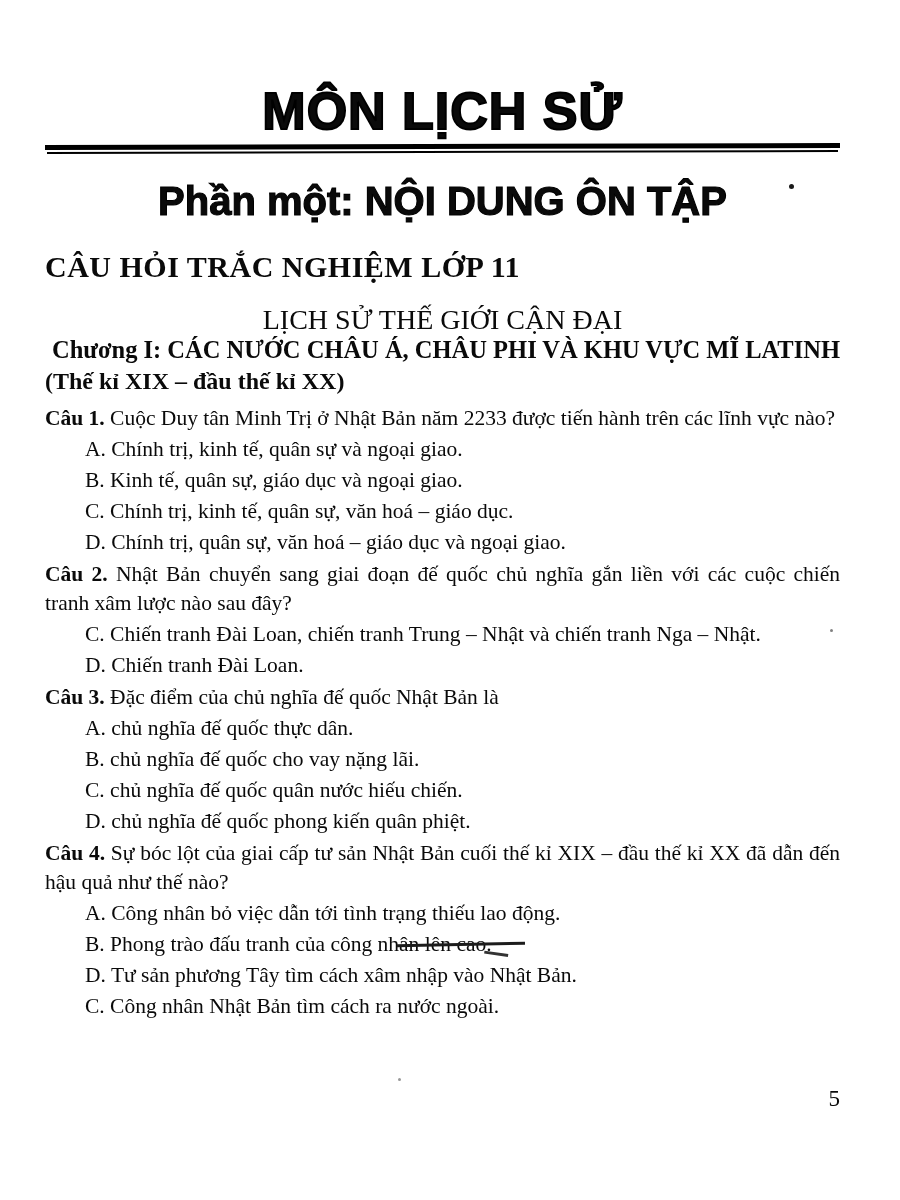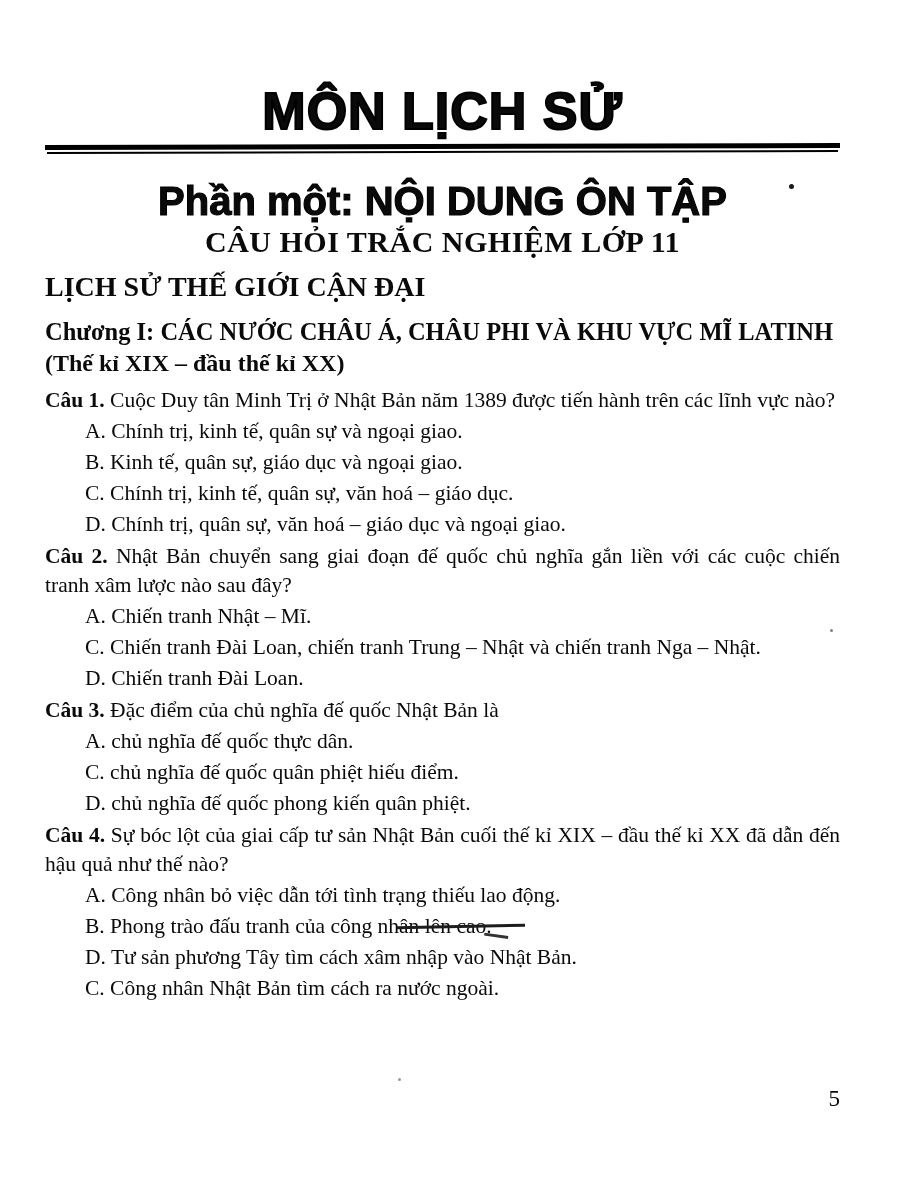--- a/index.html
+++ b/index.html
@@ -45,37 +45,36 @@
   .h-part {
     margin-top: 30px;
     text-align: center;
     font-family: "Liberation Sans", "DejaVu Sans", sans-serif;
     font-size: 40px;
     font-weight: bold;
     -webkit-text-stroke: 1.1px #000;
   }
 
   .h-quiz {
-    margin-top: 1px;
-    text-align: center;
+    margin-top: 26px;
+    text-align: left;
     font-size: 30px;
     font-weight: bold;
     letter-spacing: 0.5px;
   }
 
   .h-section {
-    margin-top: 12px;
-    text-align: left;
+    margin-top: 20px;
+    text-align: center;
     font-size: 28px;
-    font-weight: bold;
+    font-weight: normal;
   }
 
   .h-chapter {
-    margin-top: 15px;
-    text-align: left;
+    text-align: right;
     font-size: 24.5px;
     font-weight: bold;
     white-space: nowrap;
   }
 
   .h-chapter-sub {
     margin-top: 4px;
     text-align: left;
     font-size: 24px;
     font-weight: bold;
@@ -146,34 +145,34 @@
   <div class="title-rule"></div>
 
   <div class="h-part">Phần một: NỘI DUNG ÔN TẬP</div>
   <div class="h-quiz">CÂU HỎI TRẮC NGHIỆM LỚP 11</div>
   <div class="h-section">LỊCH SỬ THẾ GIỚI CẬN ĐẠI</div>
   <div class="h-chapter">Chương I: CÁC NƯỚC CHÂU Á, CHÂU PHI VÀ KHU VỰC MĨ LATINH</div>
   <div class="h-chapter-sub">(Thế kỉ XIX – đầu thế kỉ XX)</div>
 
   <div class="questions">
 
-    <p class="q-stem"><span class="q-label">Câu 1.</span> <span>Cuộc Duy tân Minh Trị ở Nhật Bản năm 1389 được tiến hành trên các lĩnh vực nào?</span></p>
+    <p class="q-stem"><span class="q-label">Câu 1.</span> <span>Cuộc Duy tân Minh Trị ở Nhật Bản năm 2233 được tiến hành trên các lĩnh vực nào?</span></p>
     <p class="option"><span>A. Chính trị, kinh tế, quân sự và ngoại giao.</span></p>
     <p class="option"><span>B. Kinh tế, quân sự, giáo dục và ngoại giao.</span></p>
     <p class="option"><span>C. Chính trị, kinh tế, quân sự, văn hoá – giáo dục.</span></p>
     <p class="option"><span>D. Chính trị, quân sự, văn hoá – giáo dục và ngoại giao.</span></p>
 
     <p class="q-stem"><span class="q-label">Câu 2.</span> <span>Nhật Bản chuyển sang giai đoạn đế quốc chủ nghĩa gắn liền với các cuộc chiến tranh xâm lược nào sau đây?</span></p>
-    <p class="option"><span>A. Chiến tranh Nhật – Mĩ.</span></p>
     <p class="option"><span>C. Chiến tranh Đài Loan, chiến tranh Trung – Nhật và chiến tranh Nga – Nhật.</span></p>
     <p class="option"><span>D. Chiến tranh Đài Loan.</span></p>
 
     <p class="q-stem"><span class="q-label">Câu 3.</span> <span>Đặc điểm của chủ nghĩa đế quốc Nhật Bản là</span></p>
     <p class="option"><span>A. chủ nghĩa đế quốc thực dân.</span></p>
-    <p class="option"><span>C. chủ nghĩa đế quốc quân phiệt hiếu điểm.</span></p>
+    <p class="option"><span>B. chủ nghĩa đế quốc cho vay nặng lãi.</span></p>
+    <p class="option"><span>C. chủ nghĩa đế quốc quân nước hiếu chiến.</span></p>
     <p class="option"><span>D. chủ nghĩa đế quốc phong kiến quân phiệt.</span></p>
 
     <p class="q-stem"><span class="q-label">Câu 4.</span> <span>Sự bóc lột của giai cấp tư sản Nhật Bản cuối thế kỉ XIX – đầu thế kỉ XX đã dẫn đến hậu quả như thế nào?</span></p>
     <p class="option"><span>A. Công nhân bỏ việc dẫn tới tình trạng thiếu lao động.</span></p>
     <p class="option"><span>B. Phong trào đấu tranh của công nhân lên cao.</span><span class="strike"></span></p>
     <p class="option"><span>D. Tư sản phương Tây tìm cách xâm nhập vào Nhật Bản.</span></p>
     <p class="option"><span>C. Công nhân Nhật Bản tìm cách ra nước ngoài.</span></p>
 
   </div>
 

